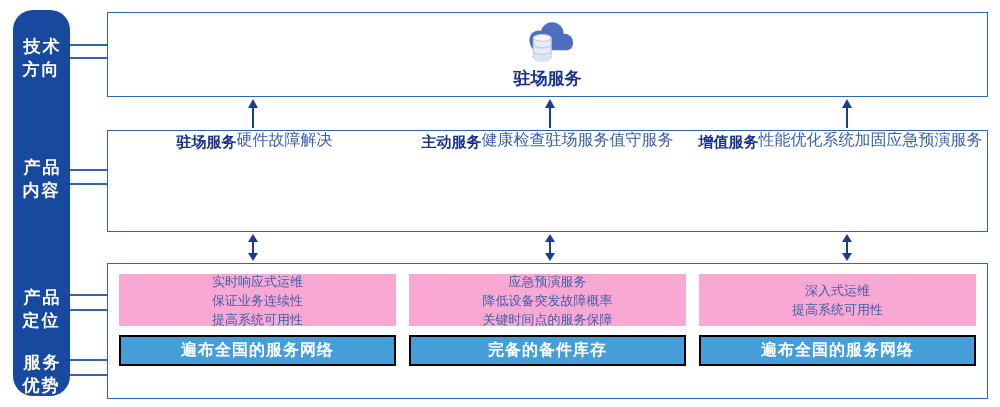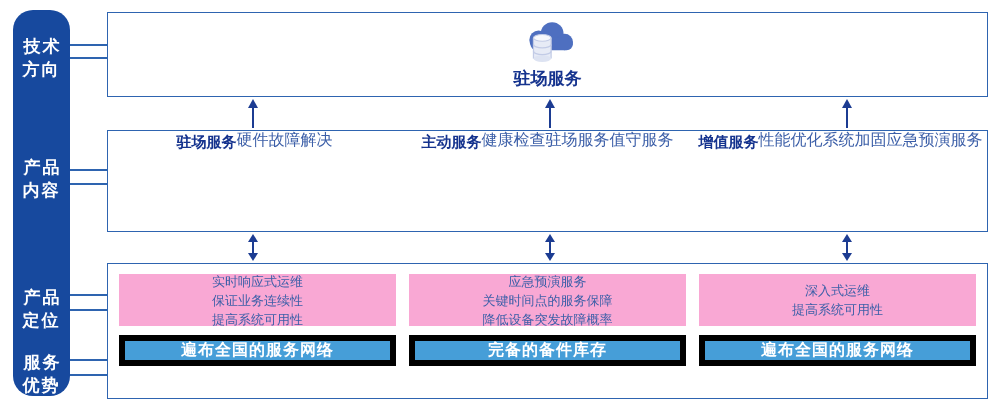--- a/index.html
+++ b/index.html
@@ -37,21 +37,21 @@
   .svc-title { font-size:15px; font-weight:bold; color:#15338e; line-height:22px; margin-bottom:3px; }
   .svc-item { font-size:16px; color:#3c5fa8; line-height:18.5px; }
   
   .pos-col { flex:1; display:flex; flex-direction:column; }
   .pos-gray {
     background:#f9a8d4; height:52px; display:flex; flex-direction:column;
     align-items:center; justify-content:center; text-align:center;
   }
   .pos-line { font-size:13px; color:#3c5fa8; line-height:19px; }
   .pos-banner {
-    margin-top:9px; height:31px; background:#469ed8; border:6px solid #000000;
+    margin-top:9px; height:31px; background:#469ed8; border:2px solid #000000;
     box-sizing:border-box; display:flex; align-items:center; justify-content:center;
     color:#ffffff; font-weight:bold; font-size:16px; letter-spacing:1px;
   }
   
   .arrow { position:absolute; width:14px; }
   .ar-up { top:99px; height:29px; }
   .ar-dbl { top:234px; height:27px; }
   .ax-0{left:246px} .ax-1{left:543px} .ax-2{left:840px}
   .icon-wrap { line-height:0; }
 </style>
@@ -162,22 +162,22 @@
       <div class="pos-gray">
         <div class="pos-line">实时响应式运维</div>
         <div class="pos-line">保证业务连续性</div>
         <div class="pos-line">提高系统可用性</div>
       </div>
       <div class="pos-banner">遍布全国的服务网络</div>
     </div>
     <div class="pos-col">
       <div class="pos-gray">
         <div class="pos-line">应急预演服务</div>
+        <div class="pos-line">降低设备突发故障概率</div>
         <div class="pos-line">关键时间点的服务保障</div>
-        <div class="pos-line">降低设备突发故障概率</div>
       </div>
       <div class="pos-banner">完备的备件库存</div>
     </div>
     <div class="pos-col">
       <div class="pos-gray">
         <div class="pos-line">深入式运维</div>
         <div class="pos-line">提高系统可用性</div>
       </div>
       <div class="pos-banner">遍布全国的服务网络</div>
     </div>

